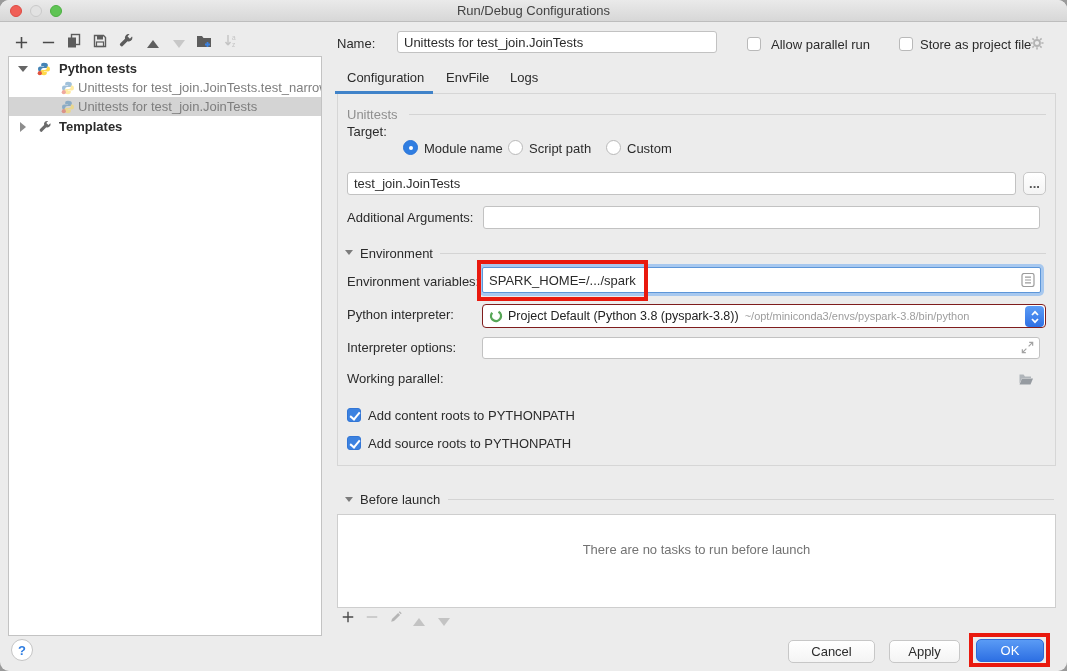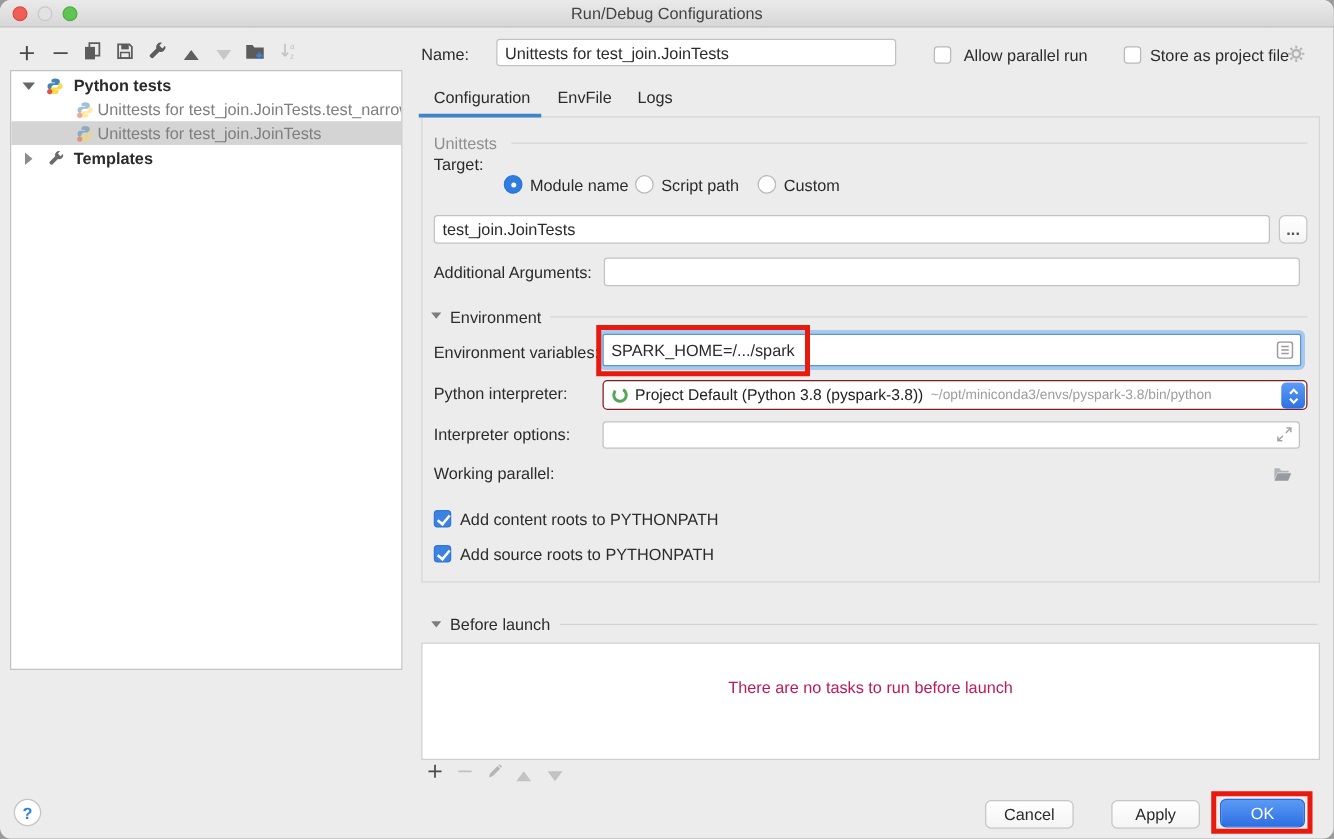--- a/index.html
+++ b/index.html
@@ -15,21 +15,21 @@
   .light { position:absolute; top:5px; width:12px; height:12px; border-radius:50%; }
 
   .abs { position:absolute; }
   .lbl { position:absolute; font-size:13px; color:#2b2b2b; white-space:nowrap; }
   .graylbl { color:#8f8f8f; }
   .input { position:absolute; background:#fff; border:1px solid #c2c2c2; border-radius:3px;
            font:13px "Liberation Sans",sans-serif; padding:0 6px; color:#2b2b2b; outline:none; }
   .hline { position:absolute; height:1px; background:#d4d4d4; }
 
   
-  .treepanel { position:absolute; left:8px; top:56px; width:314px; height:480px;
+  .treepanel { position:absolute; left:8px; top:56px; width:314px; height:580px;
                background:#fff; border:1px solid #c3c3c3; overflow:hidden; }
   .trow { position:absolute; left:0; width:100%; height:20px; line-height:20px; white-space:nowrap; overflow:hidden; }
   .trow b { font-weight:bold; }
   .trow .txt { position:absolute; top:0; font-size:13px; }
   .childtxt { color:#7e7e7e; }
   .selband { position:absolute; left:0; width:100%; height:19px; background:#d4d4d4; }
   .disc { position:absolute; width:0; height:0; }
   .disc.down { border-left:5px solid transparent; border-right:5px solid transparent; border-top:6px solid #666; }
   .disc.right { border-top:5px solid transparent; border-bottom:5px solid transparent; border-left:6px solid #8d8d8d; }
 
@@ -56,21 +56,21 @@
             display:flex; align-items:center; overflow:hidden; }
   .select .name { font-size:12.5px; color:#222; margin-left:5px; white-space:nowrap; }
   .select .path { font-size:11px; color:#9d9d9d; margin-left:6px; white-space:nowrap; overflow:hidden; }
   .stepper { position:absolute; right:1px; top:1px; width:19px; height:21px; background:linear-gradient(#5b9cf6,#2e70e4);
              border-radius:4px; display:flex; align-items:center; justify-content:center; }
 
   .fieldicon { position:absolute; width:15px; height:15px; }
 
   
   .tasklist { position:absolute; left:337px; top:514px; width:719px; height:94px; background:#fff; border:1px solid #cecece; }
-  .emptymsg { position:absolute; left:337px; top:542px; width:719px; text-align:center; font-size:13px; color:#be185d; }
+  .emptymsg { position:absolute; left:337px; top:542px; width:719px; text-align:center; font-size:13px; color:#737373; }
 
   .mini { position:absolute; font-size:15px; line-height:16px; }
 
   
   .btn { position:absolute; height:23px; border:1px solid #c7c7c7; border-radius:5px;
          background:linear-gradient(#ffffff,#f4f4f4); font:13px "Liberation Sans",sans-serif;
          color:#2b2b2b; text-align:center; }
   .btn.primary { background:linear-gradient(#5a9bf5,#2d6fe3); border-color:#2c69da; color:#fff; }
   .helpbtn { position:absolute; left:11px; top:639px; width:22px; height:22px; border-radius:50%;
              background:#fff; border:1px solid #c4c4c4; color:#2f7de1; font-size:13px; font-weight:bold;
@@ -302,20 +302,20 @@
       </svg>
   </span>
   <span class="mini" style="left:413px;top:613px;">
     <span style="display:inline-block;width:0;height:0;border-left:6px solid transparent;border-right:6px solid transparent;border-bottom:8px solid #c3c3c3;"></span>
   </span>
   <span class="mini" style="left:438px;top:613px;">
     <span style="display:inline-block;width:0;height:0;border-left:6px solid transparent;border-right:6px solid transparent;border-top:8px solid #c3c3c3;"></span>
   </span>
 
   <div class="helpbtn">?</div>
-  <button class="btn" style="left:788px;top:640px;width:71px;">Cancel</button>
+  <button class="btn" style="left:788px;top:640px;width:87px;">Cancel</button>
   <button class="btn" style="left:889px;top:640px;width:71px;">Apply</button>
   <button class="btn primary" style="left:976px;top:639px;width:68px;">OK</button>
 
   <div class="annotation" style="left:477px;top:260px;width:171px;height:41px;"></div>
   <div class="annotation" style="left:969px;top:633px;width:81px;height:34px;"></div>
 
 </div>
 
 </body></html>

